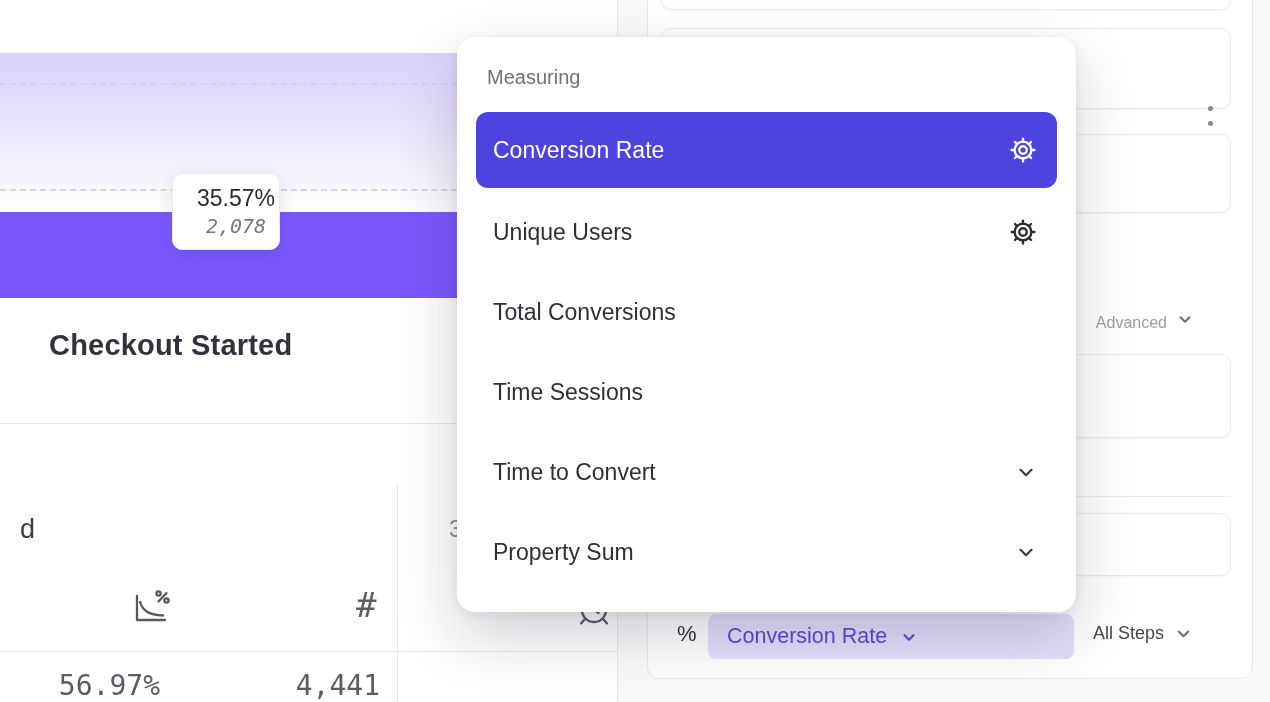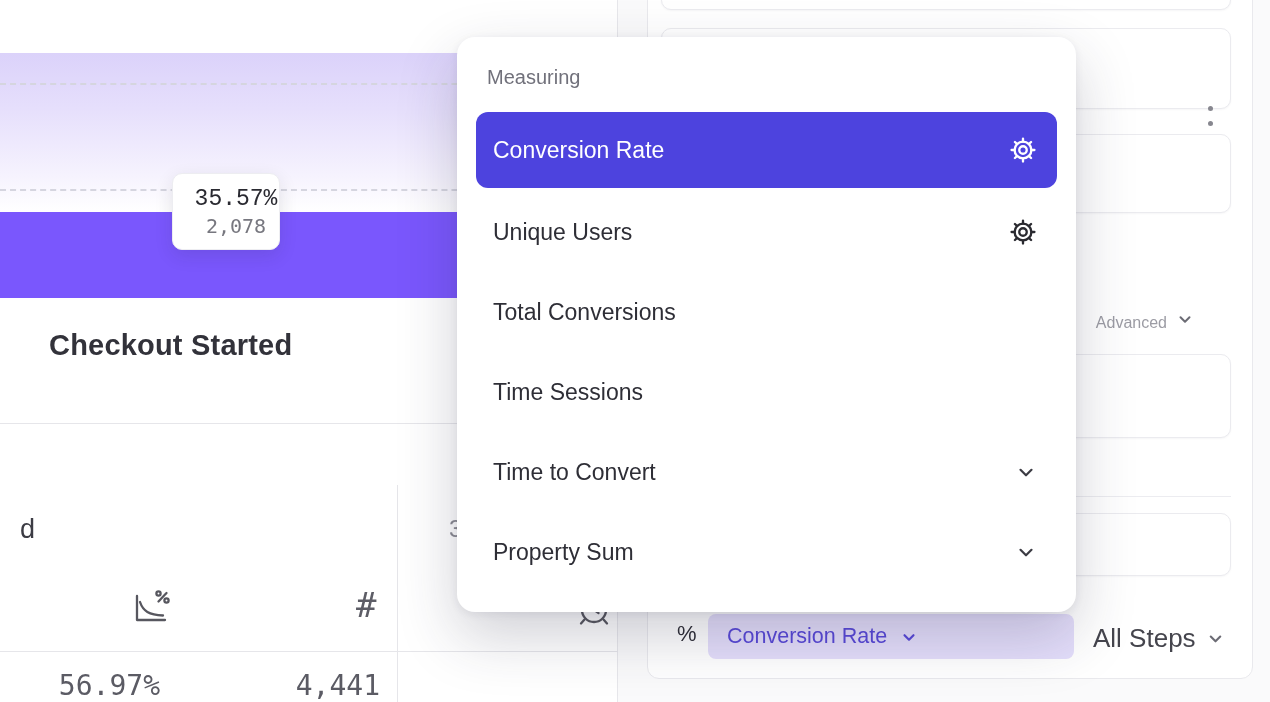--- a/index.html
+++ b/index.html
@@ -20,39 +20,39 @@
   .grp-head { font-size:27px; color:#3c3c44; }
   .grp-head.muted { font-size:24px; color:#8b8b93; }
   .col-icon { color:#57575f; }
   .hash-glyph { font-family:"DejaVu Sans Mono", monospace; font-size:34px; color:#5d5d66; font-weight:400; }
   .val { top:669px; font-family:"DejaVu Sans Mono", monospace; font-size:28px; color:#5b5b64; text-align:right; }
 
   
   .tooltip { left:172px; top:173px; width:108px; height:77px; background:#fff; border:1px solid #ededf1;
     border-radius:10px; box-shadow:0 6px 18px rgba(30,30,50,.12); z-index:6;
     display:flex; flex-direction:column; align-items:center; justify-content:center; gap:2px; }
-  .tooltip .rate { font-family:Liberation Mono, monospace; font-size:23px; color:#2a2a31; }
-  .tooltip .count { font-family:"DejaVu Sans Mono", monospace; font-size:20px; color:#77777f; }
+  .tooltip .rate { font-family:Liberation Sans, sans-serif; font-size:23px; color:#2a2a31; }
+  .tooltip .count { font-family:"DejaVu Sans Mono", monospace; font-size:20px; color:#77777f;font-style:italic; }
 
   
   .panel { left:647px; top:-24px; width:606px; height:703px; background:#fff;
     border:1px solid #e9e9ed; border-radius:12px; }
   .pcard { position:absolute; left:13px; width:570px; background:#fff; border:1px solid #ebebef;
     border-radius:10px; box-shadow:0 1px 2px rgba(25,25,50,.04); }
   .kebab { position:absolute; left:536px; top:77px; width:24px; height:34px; display:flex; flex-direction:column;
     align-items:center; justify-content:space-between; cursor:pointer; }
   .kebab i { width:5px; height:5px; border-radius:50%; background:#87878f; }
   .advanced { position:absolute; top:333px; right:58px; display:flex; align-items:flex-end; gap:9px;
     font-size:16px; color:#9c9ca4;margin-left:35px; }
   .pdivider { position:absolute; left:13px; top:519px; width:570px; border-top:1px solid #ececf0; }
   .pct-sym { position:absolute; left:29px; top:644px; font-size:22px; color:#2e2e36; }
   .pill { position:absolute; left:60px; top:637px; width:366px; height:45px; background:#e4defb; border-radius:8px;
     display:flex; align-items:center; gap:13px; padding:0 0 0 19px; color:#5848d8; font-size:21.5px; font-weight:500; }
   .all-steps { position:absolute; left:445px; top:646px; display:flex; align-items:center; gap:10px;
-    font-size:26px; color:#45454d; font-weight:500; }
+    font-size:18px; color:#45454d; font-weight:500; }
   .all-steps svg, .advanced svg { color:#6b6b74; }
 
   
   .dropdown { left:457px; top:37px; width:619px; height:575px; background:#fff; border-radius:18px; z-index:10;
     box-shadow:0 24px 60px rgba(40,40,70,.22), 0 2px 8px rgba(40,40,70,.08); }
   .menu-header { position:absolute; left:30px; top:29px; font-size:20px; color:#71717b; }
   .menu-item { position:absolute; left:19px; width:581px; height:80px; display:flex; align-items:center;
     padding:0 20px 0 17px; font-size:23px; color:#2e2e36; font-weight:500; border-radius:12px; cursor:pointer; }
   .menu-item.selected { top:75px; height:76px; background:#4d43de; color:#ffffff; }
   .menu-item .trail { margin-left:auto; display:flex; align-items:center; }

